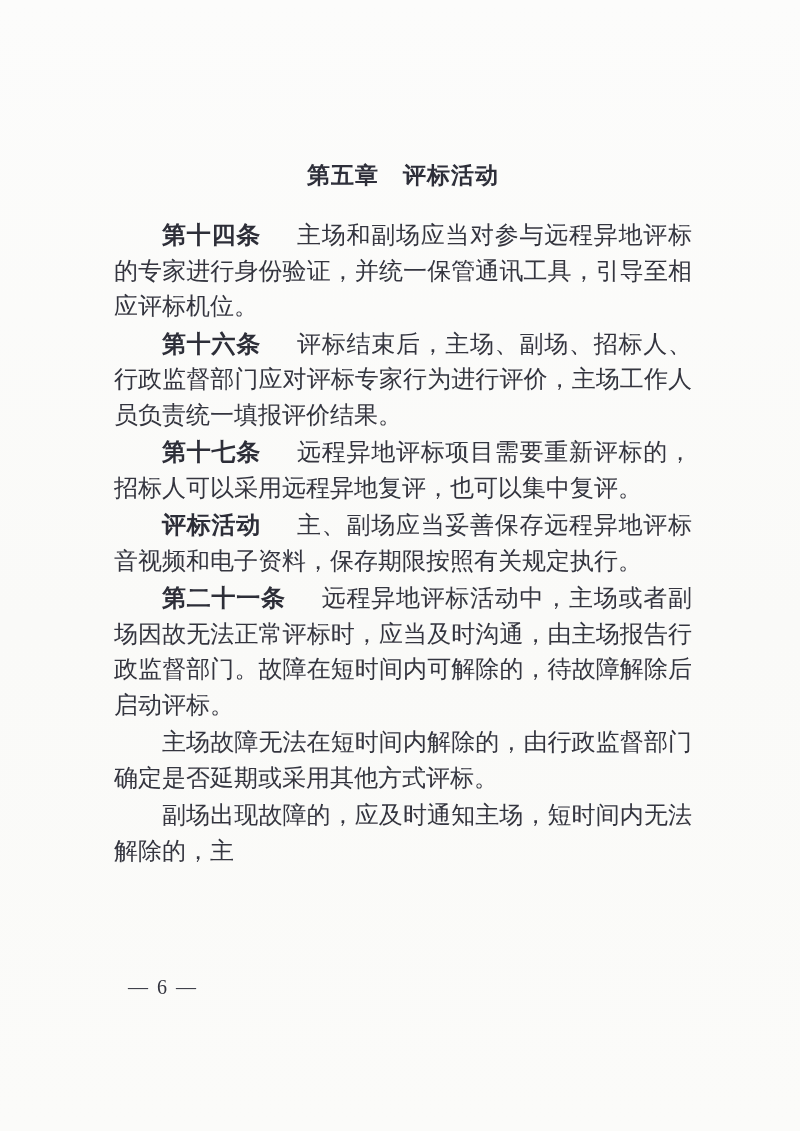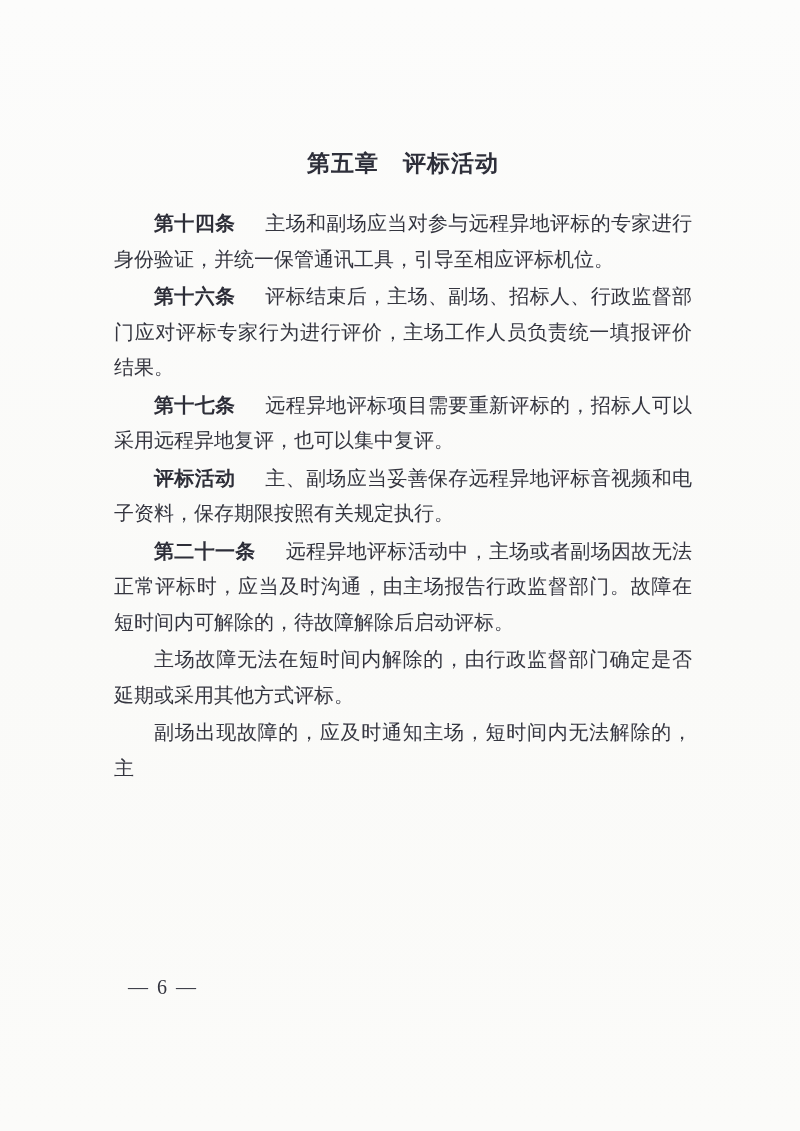--- a/index.html
+++ b/index.html
@@ -16,32 +16,32 @@
     position: relative;
     width: 800px;
     height: 1131px;
     overflow: hidden;
     background: linear-gradient(180deg, #fcfcfb 0%, #fafaf8 55%, #fbfbf9 100%);
   }
   .content {
     position: absolute;
     left: 114px;
     right: 108px;
-    top: 148px;
+    top: 160px;
   }
   .doc-title {
     text-align: center;
     font-size: 23px;
     font-weight: 700;
     color: #2e2f3a;
     letter-spacing: 1px;
     margin: 0 0 27px 0;
   }
   .para {
-    font-size: 20px;
+    font-size: 24px;
     line-height: 35.5px;
     color: #34353f;
     text-align: justify;
     text-indent: 2em;
     margin: 0 0 2px 0;
   }
   .article-label {
     font-weight: 700;
     color: #2d2e38;
     margin-right: 1.5em;

